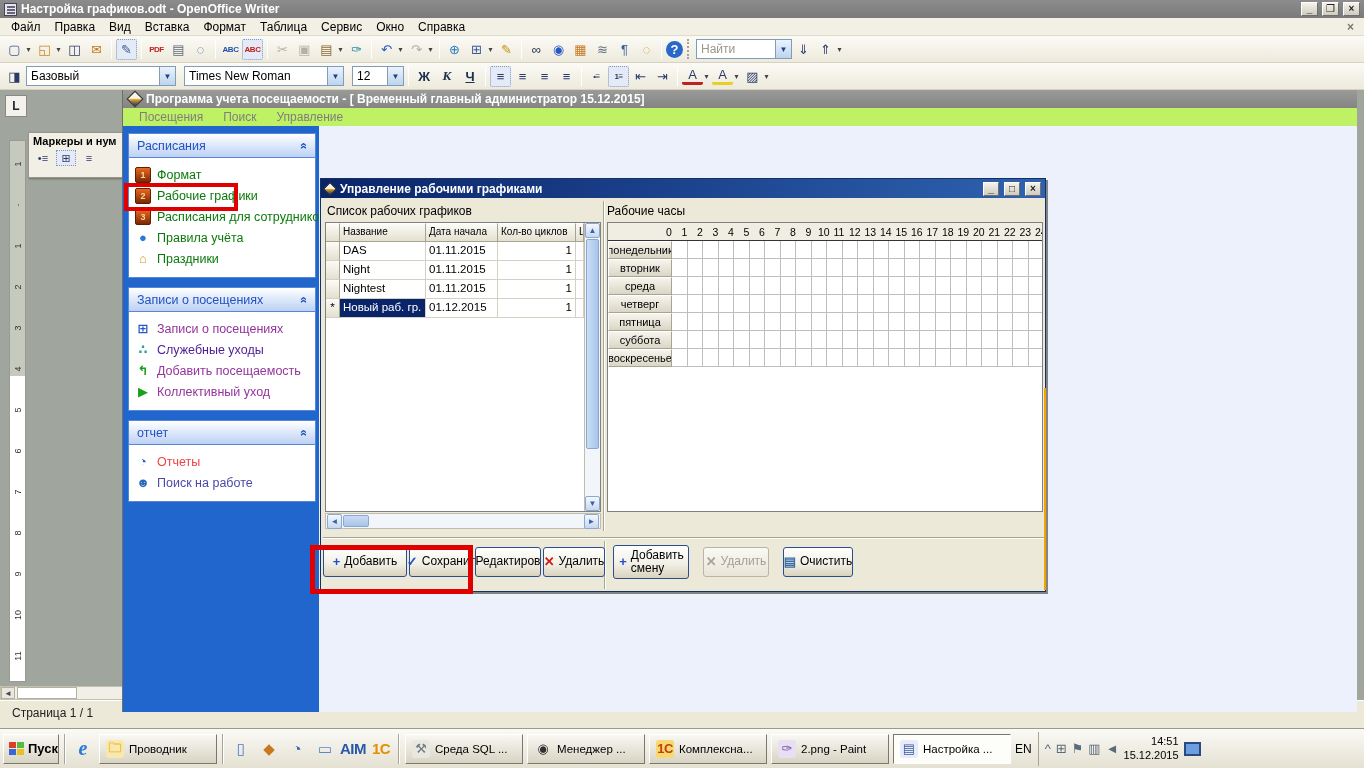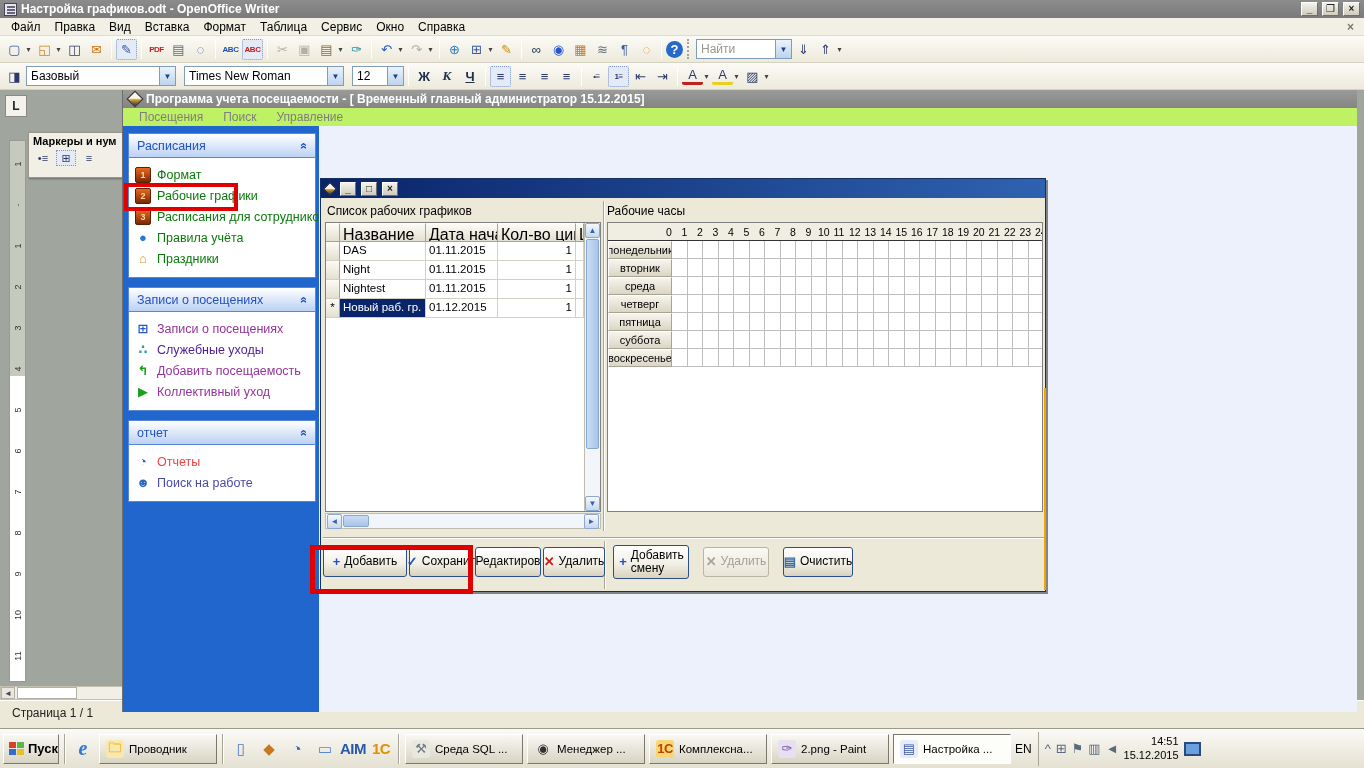--- a/index.html
+++ b/index.html
@@ -78,21 +78,21 @@
     box-shadow:2px 2px 0 rgba(0,0,0,.45)}
   .dlg-title{position:absolute;left:0;top:0;width:100%;height:19px;background:linear-gradient(90deg,#0A246A,#2E62B0);
     color:#fff;font-weight:bold;font-size:12px;display:flex;align-items:center;gap:5px;padding:0 4px}
   .dlg-title .winbtn{width:16px;height:14px}
   .dlg-label{position:absolute;font-size:12px;color:#000}
   .panel-split{position:absolute;left:282px;top:22px;width:2px;height:330px;background:#fff;border-left:1px solid #A8A494}
   .tblwrap{position:absolute;left:4px;top:43px;width:276px;height:290px;background:#fff;border:1px solid #808080;display:flex}
   .tbl{flex:1;overflow:hidden}
   .trow{display:flex;height:19px}
   .trow.hdr .tc{background:linear-gradient(#FCFBF6,#E4E0D0);border-right:1px solid #A8A494;border-bottom:1px solid #A8A494;
-    border-top:1px solid #fff;font-size:16px;padding:2px 3px;white-space:nowrap;overflow:hidden}
+    border-top:1px solid #fff;font-size:10px;padding:2px 3px;white-space:nowrap;overflow:hidden}
   .tc{font-size:11.5px;padding:2px 3px;border-right:1px solid #D4D0C4;border-bottom:1px solid #D4D0C4;
     white-space:nowrap;overflow:hidden}
   .tc.sel{background:#0A246A;color:#fff}
   .tc.mk{background:linear-gradient(#FCFBF6,#E4E0D0);border-right:1px solid #A8A494;text-align:center;padding:2px 0}
   .vsb{width:16px;background:#F2F6FA;border-left:1px solid #C0BCB0;display:flex;flex-direction:column}
   .sbbtn{height:15px;background:linear-gradient(#F4F8FC,#C6D8F0);border:1px solid #8CA8CC;border-radius:2px;
     color:#3A62A8;font-size:8px;display:flex;align-items:center;justify-content:center}
   .vsb .thumb{flex:0 0 210px;margin:1px;background:linear-gradient(90deg,#CBDDF5,#A8C4E8);border:1px solid #88A8D0;border-radius:2px}
   .hsb{position:absolute;left:4px;top:334px;width:276px;height:16px;background:#F2F6FA;border:1px solid #C0BCB0;
     display:flex;align-items:center;gap:1px;padding:0 1px}
@@ -369,20 +369,21 @@
             <span style="color: rgb(74, 74, 168);">Поиск на работе</span>
           </div>
         </div>
       </div>
     <div class="abs" style="left:196px;top:36px;right:0;bottom:0;background:#EDF1FC"></div>
   </div>
 
   <div class="abs dlg">
     <div class="dlg-title">
       <span class="diamond" style="width:10px;height:10px"></span>
+      <span style="flex:1">Управление рабочими графиками</span>
       <span class="winbtn">_</span>
       <span class="winbtn">□</span>
       <span class="winbtn">×</span>
     </div>
 
     <div class="dlg-label" style="left:6px;top:25px">Список рабочих графиков</div>
     <div class="dlg-label" style="left:286px;top:25px">Рабочие часы</div>
     <div class="panel-split"></div>
 
     <div class="tblwrap">

